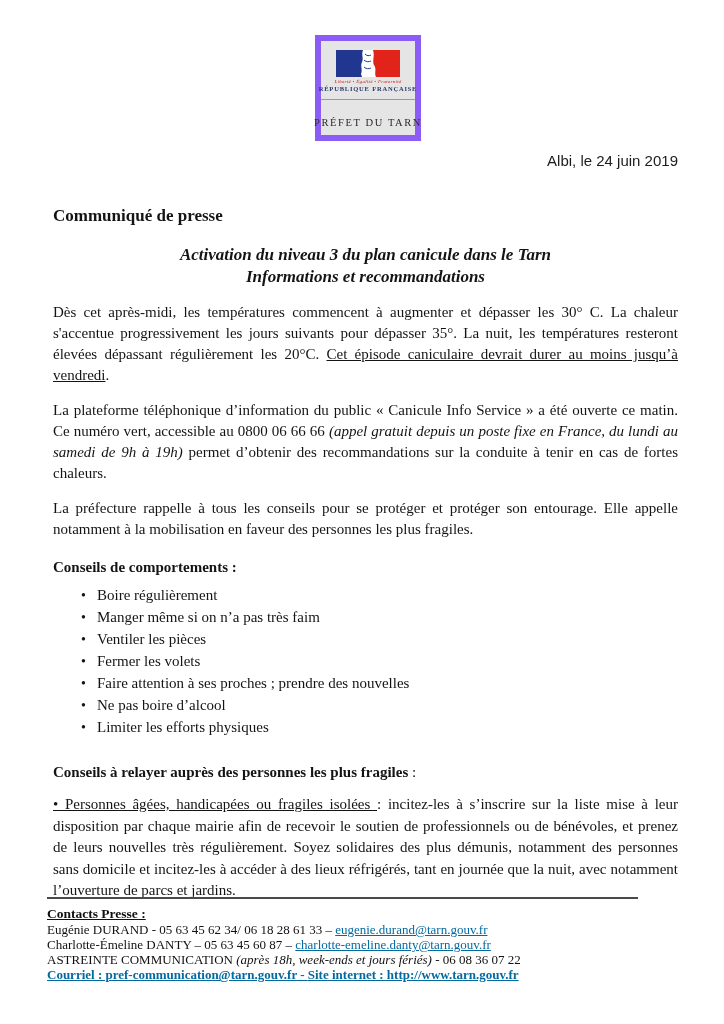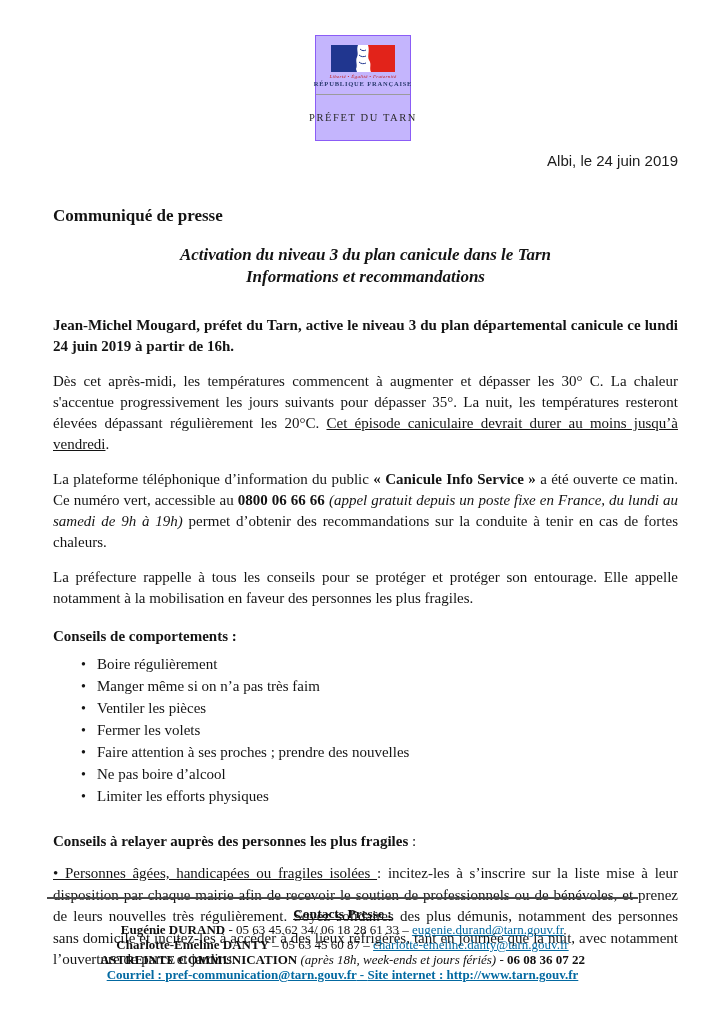--- a/index.html
+++ b/index.html
@@ -4,22 +4,22 @@
 <style>
   * { margin:0; padding:0; box-sizing:border-box; }
   html,body { background:#e8e8e8; }
   .page {
     position:relative; width:724px; height:1024px; margin:0 auto;
     background:#ffffff; overflow:hidden;
     font-family:"Liberation Serif", serif; font-size:15px; color:#141414;
   }
   
   .logo-box {
-    position:absolute; top:35px; left:315px; width:96px; height:106px;
-    border:1px solid #8b5cf6; background:#c4b5fd;
+    position:absolute; top:35px; left:315px; width:106px; height:106px;
+    border:6px solid #8b5cf6; background:#e5e5e5;
   }
   .logo-top {
     height:59px; border-bottom:1px solid #9b9b9b;
     display:flex; flex-direction:column; align-items:center; justify-content:center;
     padding-top:2px;
   }
   .flag { width:64px; height:27px; display:block; }
   .logo-motto {
     font-size:5px; font-style:italic; color:#c41a1a; margin-top:2px;
     letter-spacing:.3px; white-space:nowrap;
@@ -37,36 +37,36 @@
     position:absolute; top:152px; right:46px;
     font-family:"Liberation Sans", sans-serif; font-size:15px; color:#1c1c1c;
   }
   .content { position:absolute; top:200px; left:53px; width:625px; }
   .kicker { font-size:17px; font-weight:bold; margin-top:5px; line-height:22px; }
   .main-title { text-align:center; font-size:17px; font-weight:bold; margin-top:17px; line-height:22px;font-style:italic; }
   .subtitle { text-align:center; font-size:17px; font-weight:bold; font-style:italic; line-height:22px; }
   
   p.body-par { text-align:justify; line-height:21px; margin-top:14px; }
   p.lead { margin-top:27px; font-weight:bold; }
-  .bold { font-weight:bold; }
+  .bold { font-weight:normal; }
   .italic { font-style:italic; }
   .underline { text-decoration:underline; }
   .section-heading { font-weight:bold; margin-top:17px; line-height:21px; }
   .section-heading .colon { font-weight:normal; }
   ul.advice { margin-top:7px; padding-left:44px; list-style:none; }
   ul.advice li { line-height:21px; margin-bottom:1px; position:relative; }
   ul.advice li::before {
     content:"•"; position:absolute; left:-16px; top:0; font-size:14px;
   }
   .fragile-heading { margin-top:24px; }
   p.fragile { margin-top:11px; line-height:21.5px; }
   
   .footer {
     position:absolute; top:897px; left:47px; width:591px;
-    text-align:center; font-size:13px; line-height:15px; color:#111;
+    text-align:left; font-size:13px; line-height:15px; color:#111;
   }
   .footer-rule { border:none; border-top:2px solid #4a4a4a; margin-bottom:7px; }
   .footer-title { font-weight:bold; text-decoration:underline; font-size:13.5px; margin-bottom:1px; }
   .link { color:#0369a1; text-decoration:underline; cursor:pointer; }
   .footer-links { font-weight:bold; }
 </style>
 </head>
 <body>
 
 <div class="page">
@@ -85,21 +85,20 @@
     <div class="logo-bottom">PRÉFET DU TARN</div>
   </div>
 
   <div class="dateline">Albi, le 24 juin 2019</div>
 
   <div class="content">
     <div class="kicker">Communiqué de presse</div>
     <div class="main-title">Activation du niveau 3 du plan canicule dans le Tarn</div>
     <div class="subtitle">Informations et recommandations</div>
 
-    <p class="body-par lead">Jean-Michel Mougard, préfet du Tarn, active le niveau 3 du plan départemental canicule ce lundi 24 juin 2019 à partir de 16h.</p>
 
     <p class="body-par"><span>Dès cet après-midi, les températures commencent à augmenter et dépasser les 30° C. La chaleur s'accentue progressivement les jours suivants pour dépasser 35°. La nuit, les températures resteront élevées dépassant régulièrement les 20°C. </span><span class="underline">Cet épisode caniculaire devrait durer au moins jusqu’à vendredi</span><span>.</span></p>
 
     <p class="body-par"><span>La plateforme téléphonique d’information du public </span><span class="bold">« Canicule Info Service »</span><span> a été ouverte ce matin. Ce numéro vert, accessible au </span><span class="bold">0800 06 66 66 </span><span class="italic">(appel gratuit depuis un poste fixe en France, du lundi au samedi de 9h à 19h)</span><span> permet d’obtenir des recommandations sur la conduite à tenir en cas de fortes chaleurs.</span></p>
 
     <p class="body-par">La préfecture rappelle à tous les conseils pour se protéger et protéger son entourage. Elle appelle notamment à la mobilisation en faveur des personnes les plus fragiles.</p>
 
     <div class="section-heading">Conseils de comportements :</div>
     <ul class="advice">
       <li>Boire régulièrement</li>

